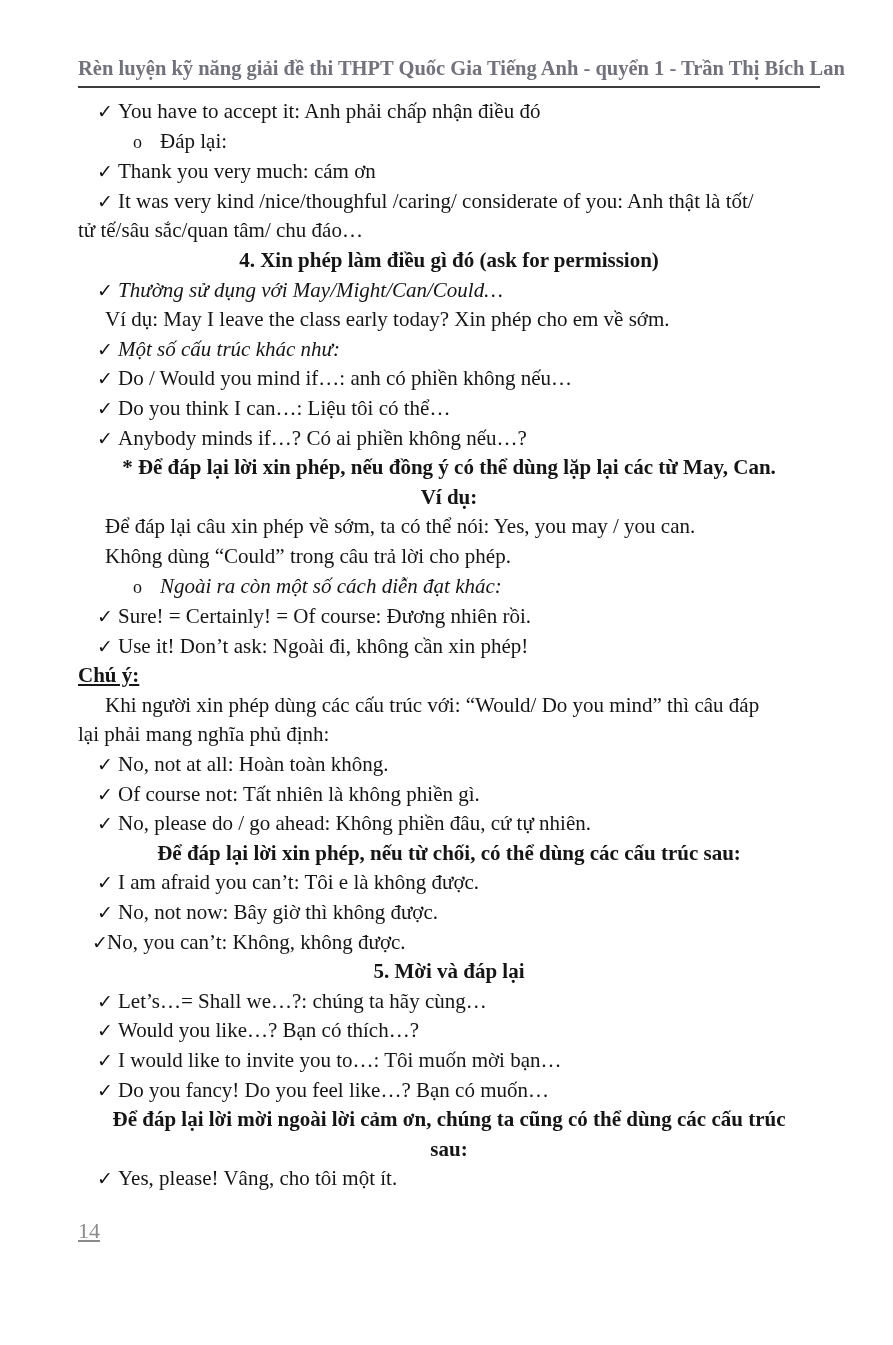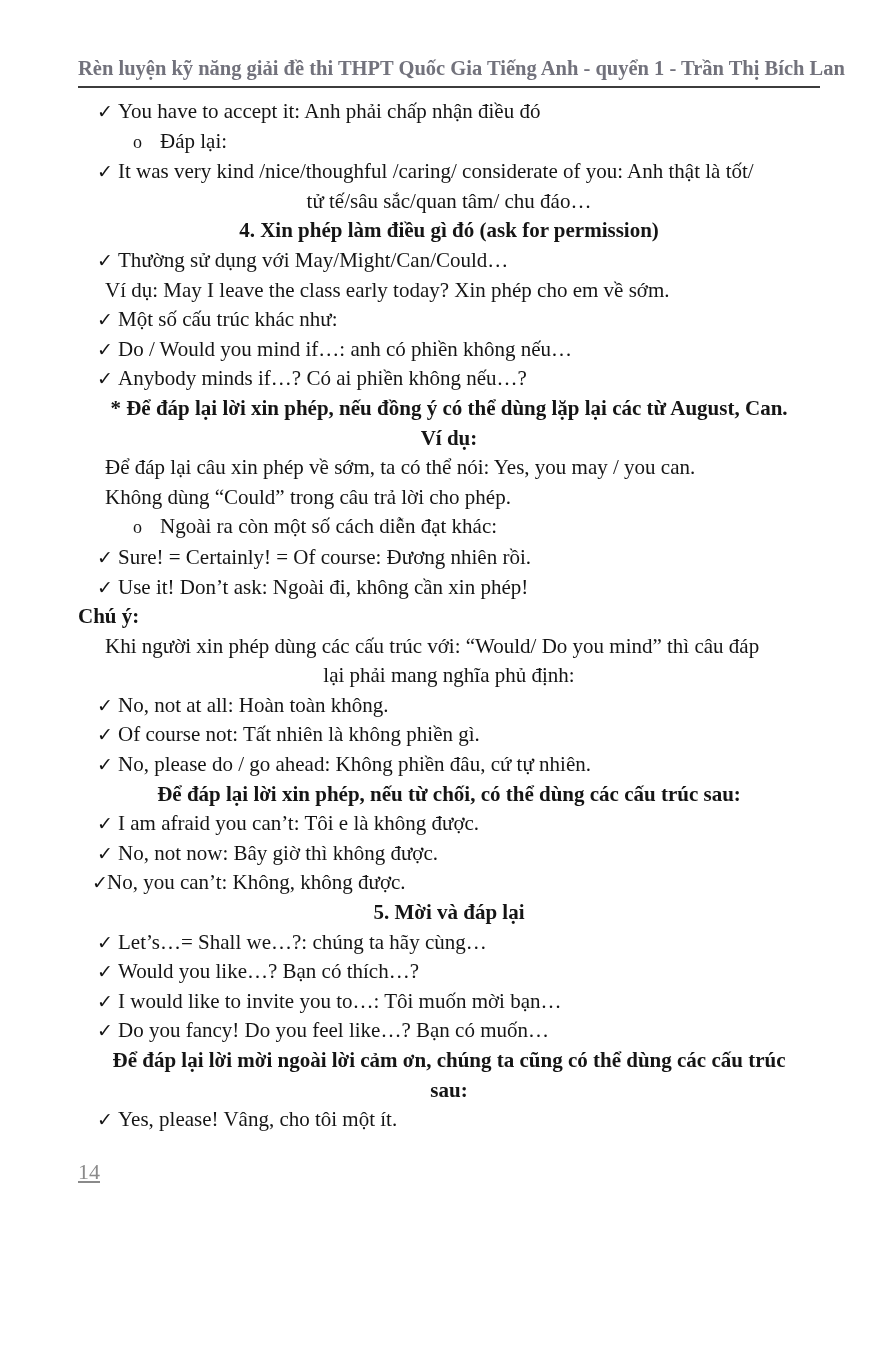--- a/index.html
+++ b/index.html
@@ -44,50 +44,52 @@
   }
   .line .marker{display:inline-block;}
   .check{padding-left:19px;}
   .check .marker{width:21px;font-size:19px;}
   .check-tight{padding-left:14px;}
   .check-tight .marker{width:15px;font-size:19px;}
   .circle{padding-left:55px;}
   .circle .marker{width:27px;font-size:18px;}
   .bold{font-weight:bold;text-align:center;}
   .bold-underline{font-weight:bold;}
-  .bold-underline .txt{margin-top:48px;}
+  .bold-underline .txt{text-decoration:underline;margin-top:48px;}
   .para{padding-left:27px;}
-  .cont{padding-left:0;text-align:center;}
-  .italic .txt{}
+  .cont{padding-left:0;}
+  .italic .txt{font-style:italic;}
   .page-number{
     margin-top:24px;
     font-size:22px;
     color:var(--pagenum-color);
     text-decoration:underline;
   }
 </style>
 </head>
 <body>
 
 <div class="page">
   <div class="header-title">Rèn luyện kỹ năng giải đề thi THPT Quốc Gia Tiếng Anh - quyển 1 - Trần Thị Bích Lan</div>
   <hr class="header-rule">
 
   <main class="content" id="content">
       <div class="line check"><span class="marker">✓</span><span class="txt">You have to accept it: Anh phải chấp nhận điều đó</span></div>
       <div class="line circle"><span class="marker">o</span><span class="txt">Đáp lại:</span></div>
+      <div class="line check"><span class="marker">✓</span><span class="txt">Thank you very much: cám ơn</span></div>
       <div class="line check"><span class="marker">✓</span><span class="txt">It was very kind /nice/thoughful /caring/ considerate of you: Anh thật là tốt/</span></div>
       <div class="line cont"><span class="txt">tử tế/sâu sắc/quan tâm/ chu đáo…</span></div>
       <div class="line bold"><span class="txt">4. Xin phép làm điều gì đó (ask for permission)</span></div>
       <div class="line check italic"><span class="marker">✓</span><span class="txt">Thường sử dụng với May/Might/Can/Could…</span></div>
       <div class="line para"><span class="txt">Ví dụ: May I leave the class early today? Xin phép cho em về sớm.</span></div>
       <div class="line check italic"><span class="marker">✓</span><span class="txt">Một số cấu trúc khác như:</span></div>
       <div class="line check"><span class="marker">✓</span><span class="txt">Do / Would you mind if…: anh có phiền không nếu…</span></div>
+      <div class="line check"><span class="marker">✓</span><span class="txt">Do you think I can…: Liệu tôi có thể…</span></div>
       <div class="line check"><span class="marker">✓</span><span class="txt">Anybody minds if…? Có ai phiền không nếu…?</span></div>
-      <div class="line bold"><span class="txt">* Để đáp lại lời xin phép, nếu đồng ý có thể dùng lặp lại các từ August, Can.</span></div>
+      <div class="line bold"><span class="txt">* Để đáp lại lời xin phép, nếu đồng ý có thể dùng lặp lại các từ May, Can.</span></div>
       <div class="line bold"><span class="txt">Ví dụ:</span></div>
       <div class="line para"><span class="txt">Để đáp lại câu xin phép về sớm, ta có thể nói: Yes, you may / you can.</span></div>
       <div class="line para"><span class="txt">Không dùng “Could” trong câu trả lời cho phép.</span></div>
       <div class="line circle italic"><span class="marker">o</span><span class="txt">Ngoài ra còn một số cách diễn đạt khác:</span></div>
       <div class="line check"><span class="marker">✓</span><span class="txt">Sure! = Certainly! = Of course: Đương nhiên rồi.</span></div>
       <div class="line check"><span class="marker">✓</span><span class="txt">Use it! Don’t ask: Ngoài đi, không cần xin phép!</span></div>
       <div class="line bold-underline"><span class="txt">Chú ý:</span></div>
       <div class="line para"><span class="txt">Khi người xin phép dùng các cấu trúc với: “Would/ Do you mind” thì câu đáp</span></div>
       <div class="line cont"><span class="txt">lại phải mang nghĩa phủ định:</span></div>
       <div class="line check"><span class="marker">✓</span><span class="txt">No, not at all: Hoàn toàn không.</span></div>

